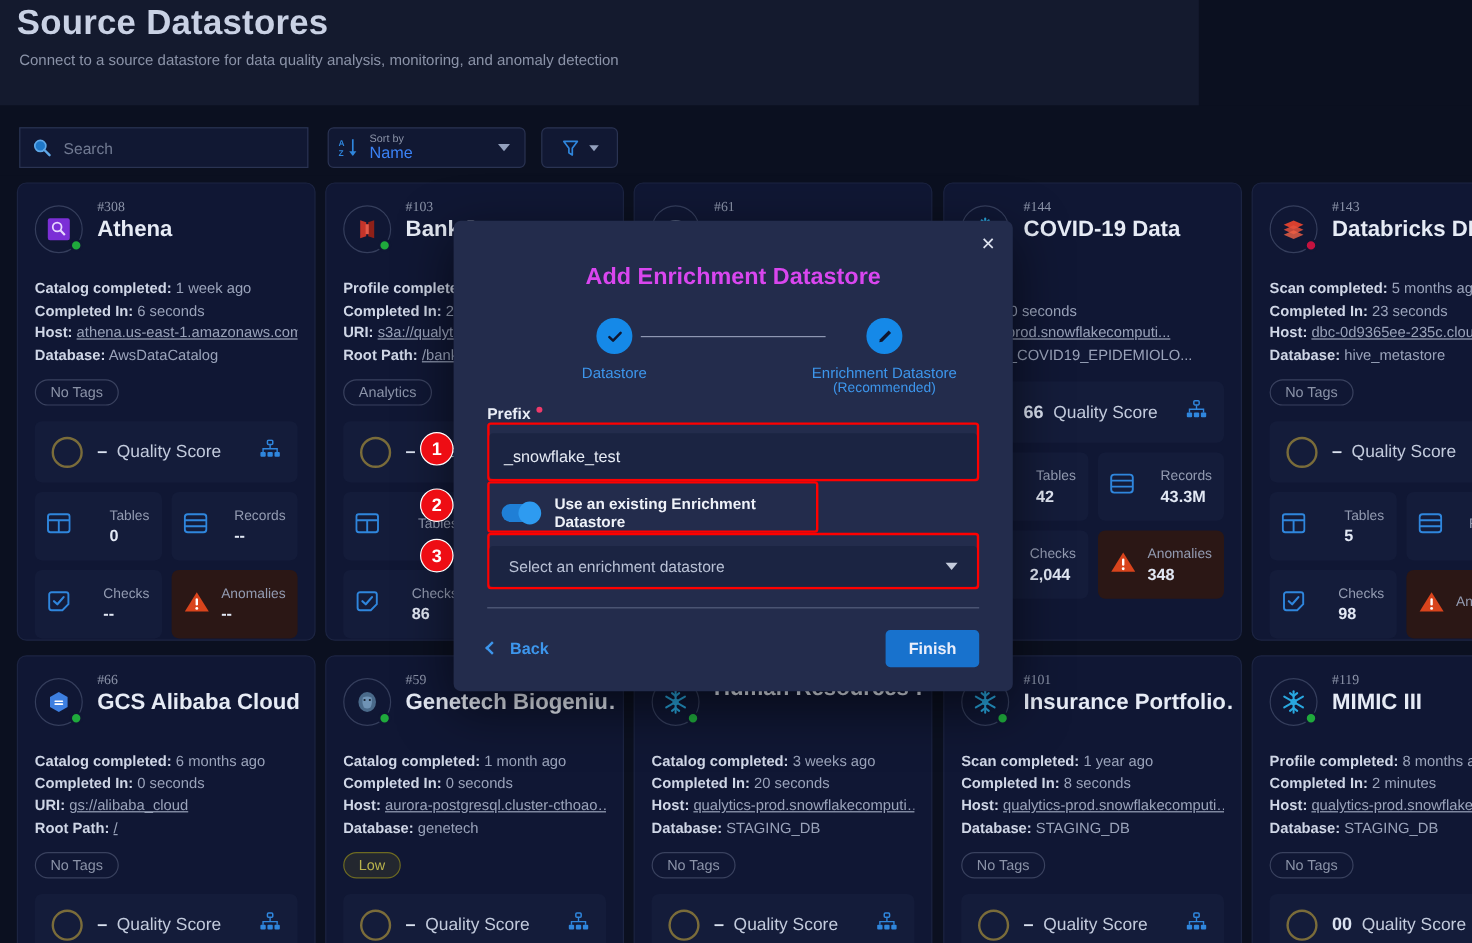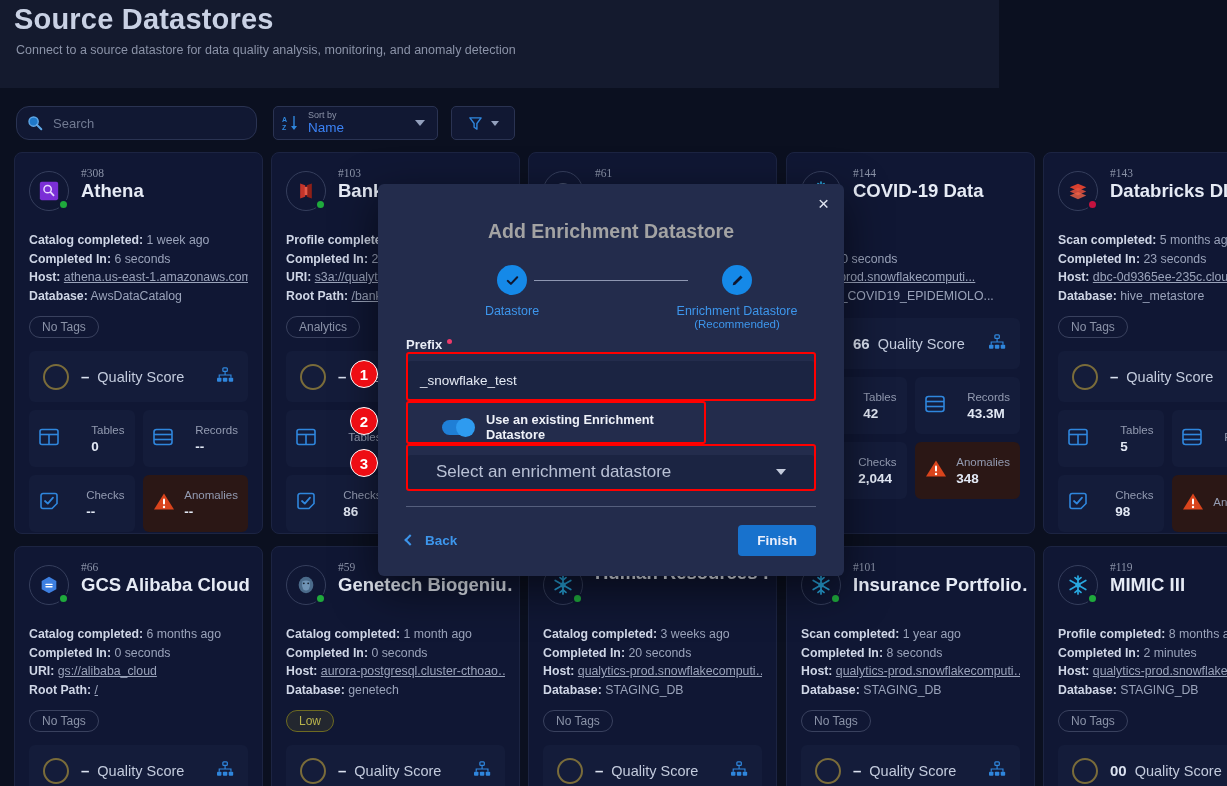--- a/index.html
+++ b/index.html
@@ -22,21 +22,21 @@
   }
   .page-subtitle {
     position: absolute; left: 16px; top: 43px;
     font-size: 12.5px; color: #8b93a8;
   }
 
   
   .toolbar { position: absolute; left: 0; top: 88px; width: 1227px; height: 58px; background: #0b1020; }
   .search-box {
     position: absolute; left: 16px; top: 106px; width: 241px; height: 34px;
-    border: 1px solid #2a3352; border-radius: 13px; background: #111833;
+    border: 1px solid #2a3352; border-radius: 0; background: #111833;
     display: flex; align-items: center; padding: 0 10px;
   }
   .search-ph { font-size: 13px; color: #717a92; margin-left: 10px; }
   .sortby {
     position: absolute; left: 273px; top: 106px; width: 165px; height: 34px;
     border: 1px solid #2a3352; border-radius: 5px; background: #111833;
     display: flex; align-items: center; padding: 0 8px;
   }
   .sortby .labels { margin-left: 9px; line-height: 1.05; }
   .sortby .lbl { font-size: 9px; color: #8b93a8; display: block; }
@@ -110,21 +110,21 @@
   
   .modal {
     position: absolute; left: 378px; top: 184px; width: 466px; height: 392px;
     background: #232c4c; border-radius: 6px; box-shadow: 0 14px 44px rgba(0,0,0,.55);
     padding: 16px 28px 0;
   }
   .modal-close {
     position: absolute; right: 15px; top: 10px; font-size: 19px; color: #dfe4f0;
     line-height: 1; cursor: pointer;
   }
-  .modal-title { text-align: center; font-size: 19.5px; font-weight: 700; color: #a3a3a3; margin-top: 20px; }
+  .modal-title { text-align: center; font-size: 19.5px; font-weight: 700; color: #d946ef; margin-top: 20px; }
   .stepper { position: relative; height: 66px; margin-top: 22px; }
   .step-line { position: absolute; left: 128px; right: 128px; top: 15px; height: 1px; background: #8e97b2; }
   .step { position: absolute; top: 0; width: 150px; text-align: center; }
   .step.s1 { left: 31px; } .step.s2 { right: 4px; }
   .step-circle {
     width: 30px; height: 30px; border-radius: 50%; background: #1589e8;
     margin: 0 auto; display: flex; align-items: center; justify-content: center;
   }
   .step-label { font-size: 12.5px; color: #3d96ec; margin-top: 9px; }
   .step-sub { font-size: 11.5px; color: #3d96ec; }
@@ -137,22 +137,22 @@
     margin-top: 7px; height: 38px; background: #1b2442; border-radius: 3px;
     display: flex; align-items: center; padding: 0 12px;
     font-size: 13.5px; color: #e6ebf5;
   }
   .toggle-row { margin-top: 9px; width: 272px; height: 30px; display: flex; align-items: center; padding: 0 10px; }
   .switch { width: 32px; height: 15px; border-radius: 8px; background: #1f7fd6; position: relative; flex: 0 0 32px; }
   .switch .knob { position: absolute; right: -1px; top: -2px; width: 19px; height: 19px; border-radius: 50%; background: #2e9bf0; }
   .toggle-label { font-size: 12.8px; font-weight: 700; color: #eef1f8; margin-left: 12px; }
   .select-row {
     margin-top: 9px; height: 34px; background: #1b2442; border-radius: 3px;
-    display: flex; align-items: center; padding: 0 28px;
-    font-size: 17px; color: #b9c1d5;
+    display: flex; align-items: center; padding: 0 16px;
+    font-size: 13px; color: #b9c1d5;
   }
   .select-row .caret { margin-left: auto; border-top-color: #c4cbdc; }
 
   .badge-num {
     position: absolute; width: 28px; height: 28px; border-radius: 50%;
     background: #ee0d14; color: #fff; font-size: 15px; font-weight: 700;
     display: flex; align-items: center; justify-content: center; z-index: 5;
     border: 1.5px solid #ffffff;
   }
   .b1 { left: 350px; top: 360px; } .b2 { left: 350px; top: 407px; } .b3 { left: 350px; top: 449px; }
@@ -774,21 +774,21 @@
     </div>
 
     <div class="field-label">
       <span>Prefix</span><span class="req-dot"></span>
     </div>
 
     <div class="hl">
       <div class="txt-input">_snowflake_test</div>
     </div>
 
-    <div class="hl" style="display:inline-block;padding-left:24px;">
+    <div class="hl" style="display:inline-block;">
       <div class="toggle-row">
         <span class="switch">
             <span class="knob"></span>
           </span>
         <span class="toggle-label">Use an existing Enrichment Datastore</span>
       </div>
     </div>
 
     <div class="hl">
       <div class="select-row">

